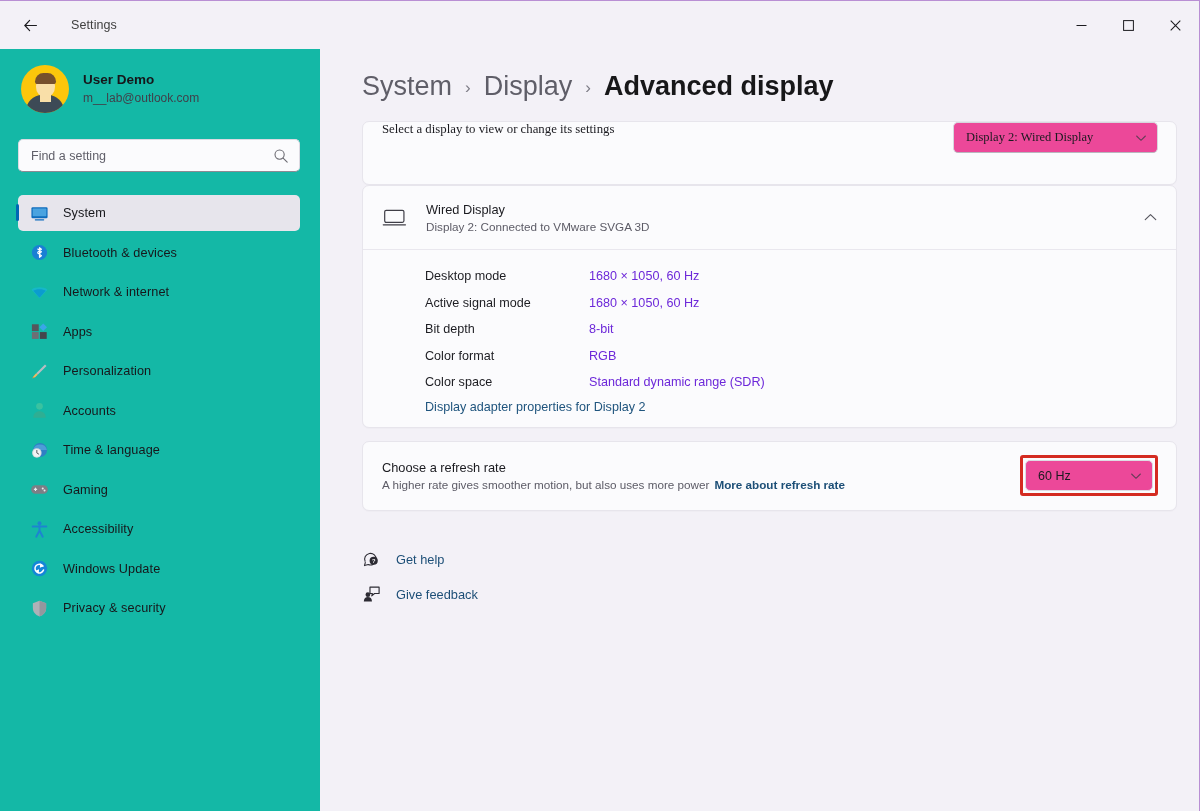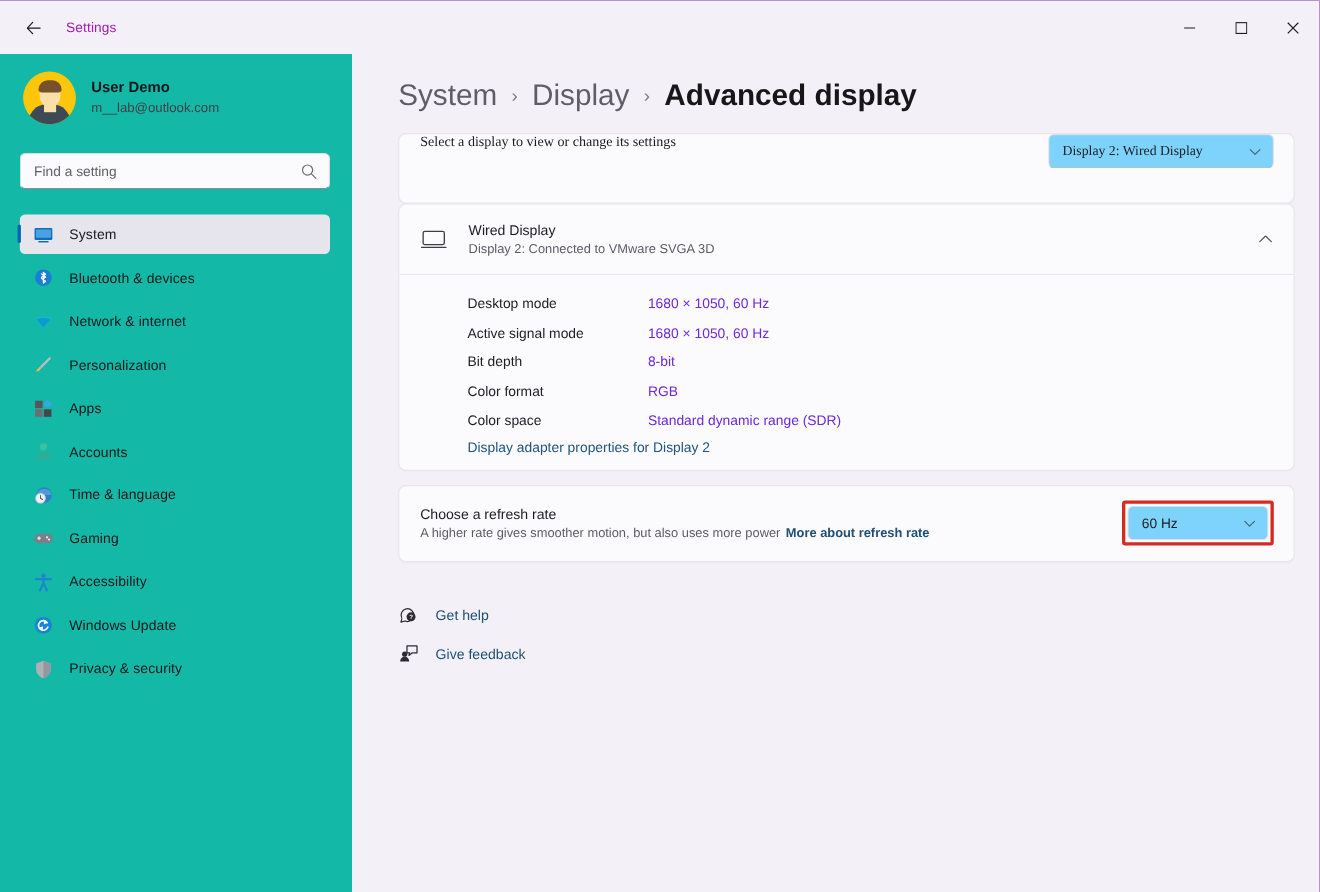--- a/index.html
+++ b/index.html
@@ -30,22 +30,22 @@
   .back-btn {
     width: 36px; height: 32px;
     margin-left: 12px;
     display: flex; align-items: center; justify-content: center;
     border-radius: 5px;
     cursor: pointer;
   }
   .back-arrow { width: 17px; height: 17px; display:block; }
   .app-title {
     font-size: 12.5px;
-    color: #a21caf;
-    margin-left: 12px;
+    color: #404040;
+    margin-left: 23px;
     letter-spacing: .1px;
   }
   .win-controls {
     position: absolute; right: 0; top: 0;
     height: 48px; display: flex;
   }
   .win-btn {
     width: 47px; height: 48px;
     display: flex; align-items: center; justify-content: center;
     cursor: pointer;
@@ -187,21 +187,21 @@
     display: flex; align-items: flex-start;
     padding: 0 18px 0 19px;
     min-height: 62px;
     font-family: Liberation Serif, serif;
   }
   .row-text { flex: 1; }
   .row-title { font-size: 12.8px; color: #1b1b20; }
   .row-sub { font-size: 11.7px; color: #5c5b66; margin-top: 3px; }
 
   .combo {
-    background: #7dd3fc;
+    background: #ec4899;
     border: 1px solid #d8d6de;
     border-bottom-color: #b9b7bf;
     border-radius: 5px;
     height: 31px;
     display: flex; align-items: center;
     padding: 0 10px 0 12px;
     font-size: 12.5px;
     color: #1b1b20;
     cursor: pointer;
     min-width: 205px;
@@ -357,38 +357,38 @@
               <path d="M1.6 7 C5 3.6 15 3.6 18.4 7 L10 16 Z" fill="#16b8c8"></path>
               <path d="M3.4 8.2 C6 5.9 14 5.9 16.6 8.2 L10 15.4 Z" fill="#0b9ccf"></path>
             </svg>
           </span>
           <span class="nav-label">Network &amp; internet</span>
         </div>
 
         <div class="nav-item">
           <span class="nav-ic">
             <svg width="19" height="19" viewBox="0 0 20 20">
-              <path d="M15.8 2.6 L17.4 4.2 L8.2 13.4 L6.6 11.8 Z" fill="#b9bcc2"></path>
-              <path d="M6.5 11.9 L8.1 13.5 L5.1 16.4 L3.2 15.5 Z" fill="#f5b960"></path>
-              <path d="M3.2 15.5 L5.1 16.4 L2.4 17.3 Z" fill="#e09b3e"></path>
-            </svg>
-          </span>
-          <span class="nav-label">Personalization</span>
-        </div>
-
-        <div class="nav-item">
-          <span class="nav-ic">
-            <svg width="19" height="19" viewBox="0 0 20 20">
               <rect x="2" y="2.4" width="7.2" height="7.2" fill="#55565c"></rect>
               <rect x="2" y="10.6" width="7.2" height="7.2" fill="#6d6e74"></rect>
               <rect x="10.4" y="10.6" width="7.2" height="7.2" fill="#45464c"></rect>
               <path d="M13.9 1.6 L17.9 5.6 L13.9 9.6 L9.9 5.6 Z" fill="#3aa6e8"></path>
             </svg>
           </span>
           <span class="nav-label">Apps</span>
+        </div>
+
+        <div class="nav-item">
+          <span class="nav-ic">
+            <svg width="19" height="19" viewBox="0 0 20 20">
+              <path d="M15.8 2.6 L17.4 4.2 L8.2 13.4 L6.6 11.8 Z" fill="#b9bcc2"></path>
+              <path d="M6.5 11.9 L8.1 13.5 L5.1 16.4 L3.2 15.5 Z" fill="#f5b960"></path>
+              <path d="M3.2 15.5 L5.1 16.4 L2.4 17.3 Z" fill="#e09b3e"></path>
+            </svg>
+          </span>
+          <span class="nav-label">Personalization</span>
         </div>
 
         <div class="nav-item">
           <span class="nav-ic">
             <svg width="19" height="19" viewBox="0 0 20 20">
               <circle cx="10" cy="5.6" r="3.5" fill="#3ac2a0"></circle>
               <path d="M3.4 17.6 C3.4 13.3 6.4 10.8 10 10.8 C13.6 10.8 16.6 13.3 16.6 17.6 Z" fill="#2fae93"></path>
             </svg>
           </span>
           <span class="nav-label">Accounts</span>

